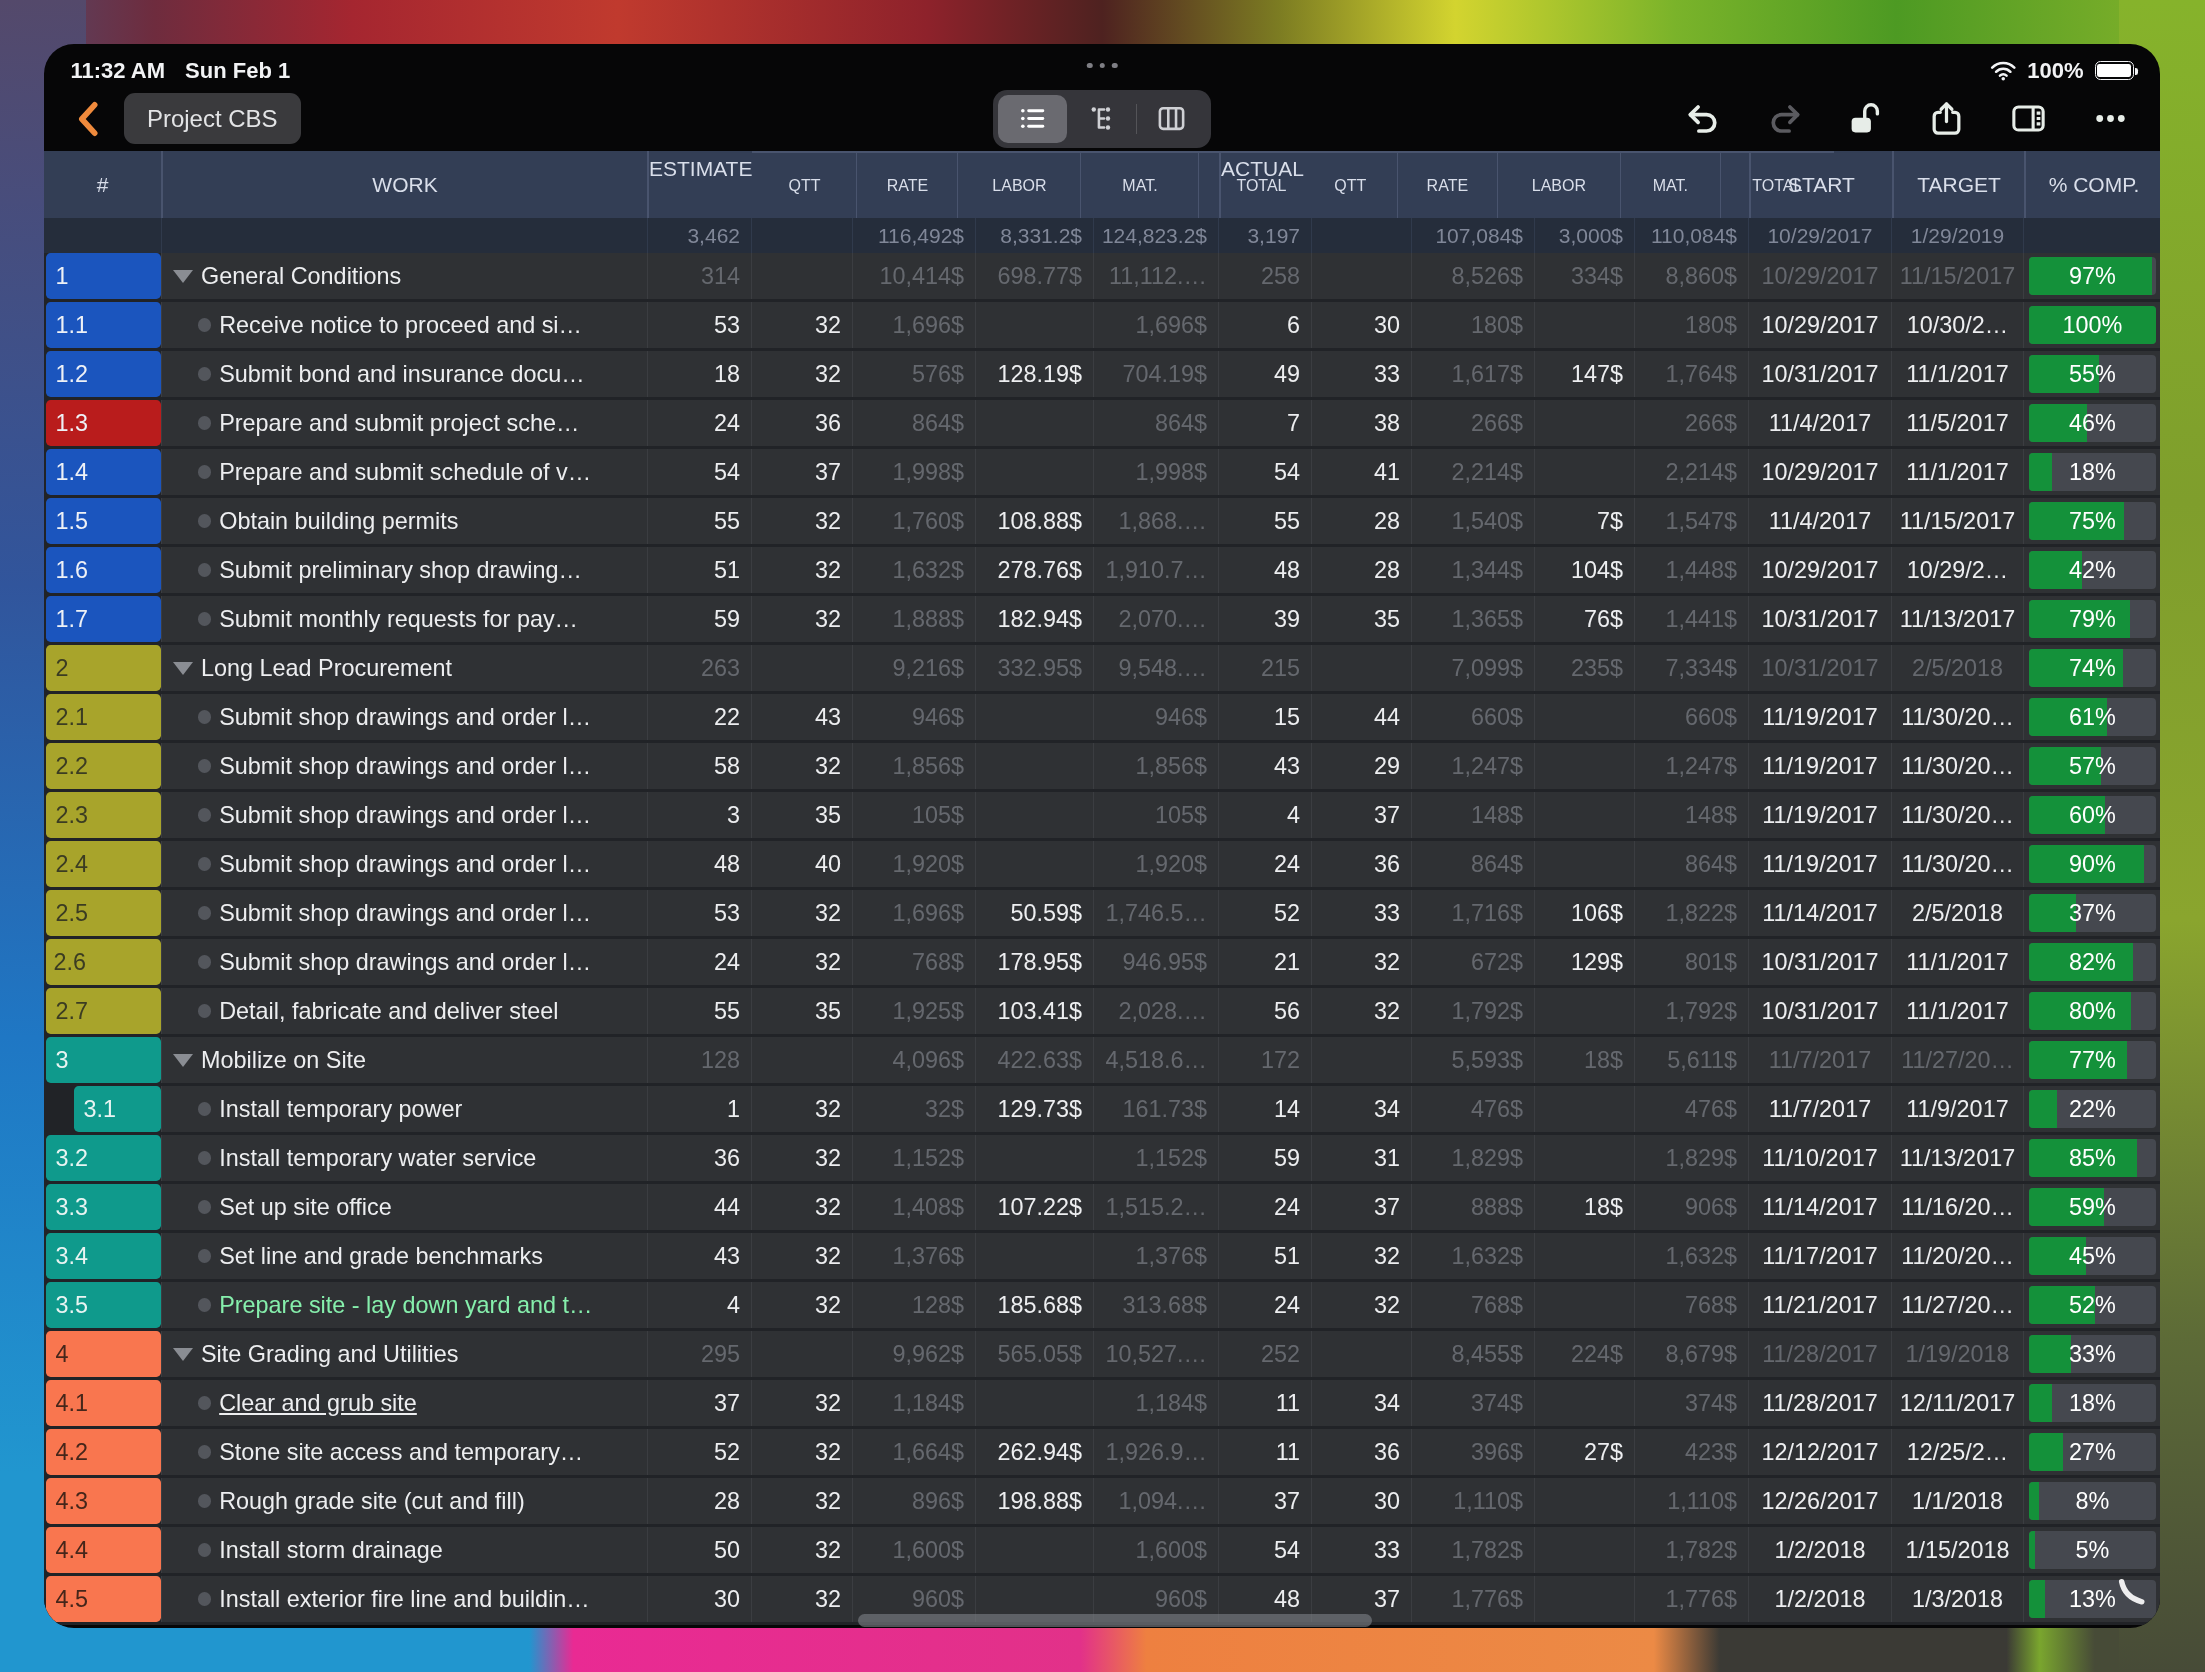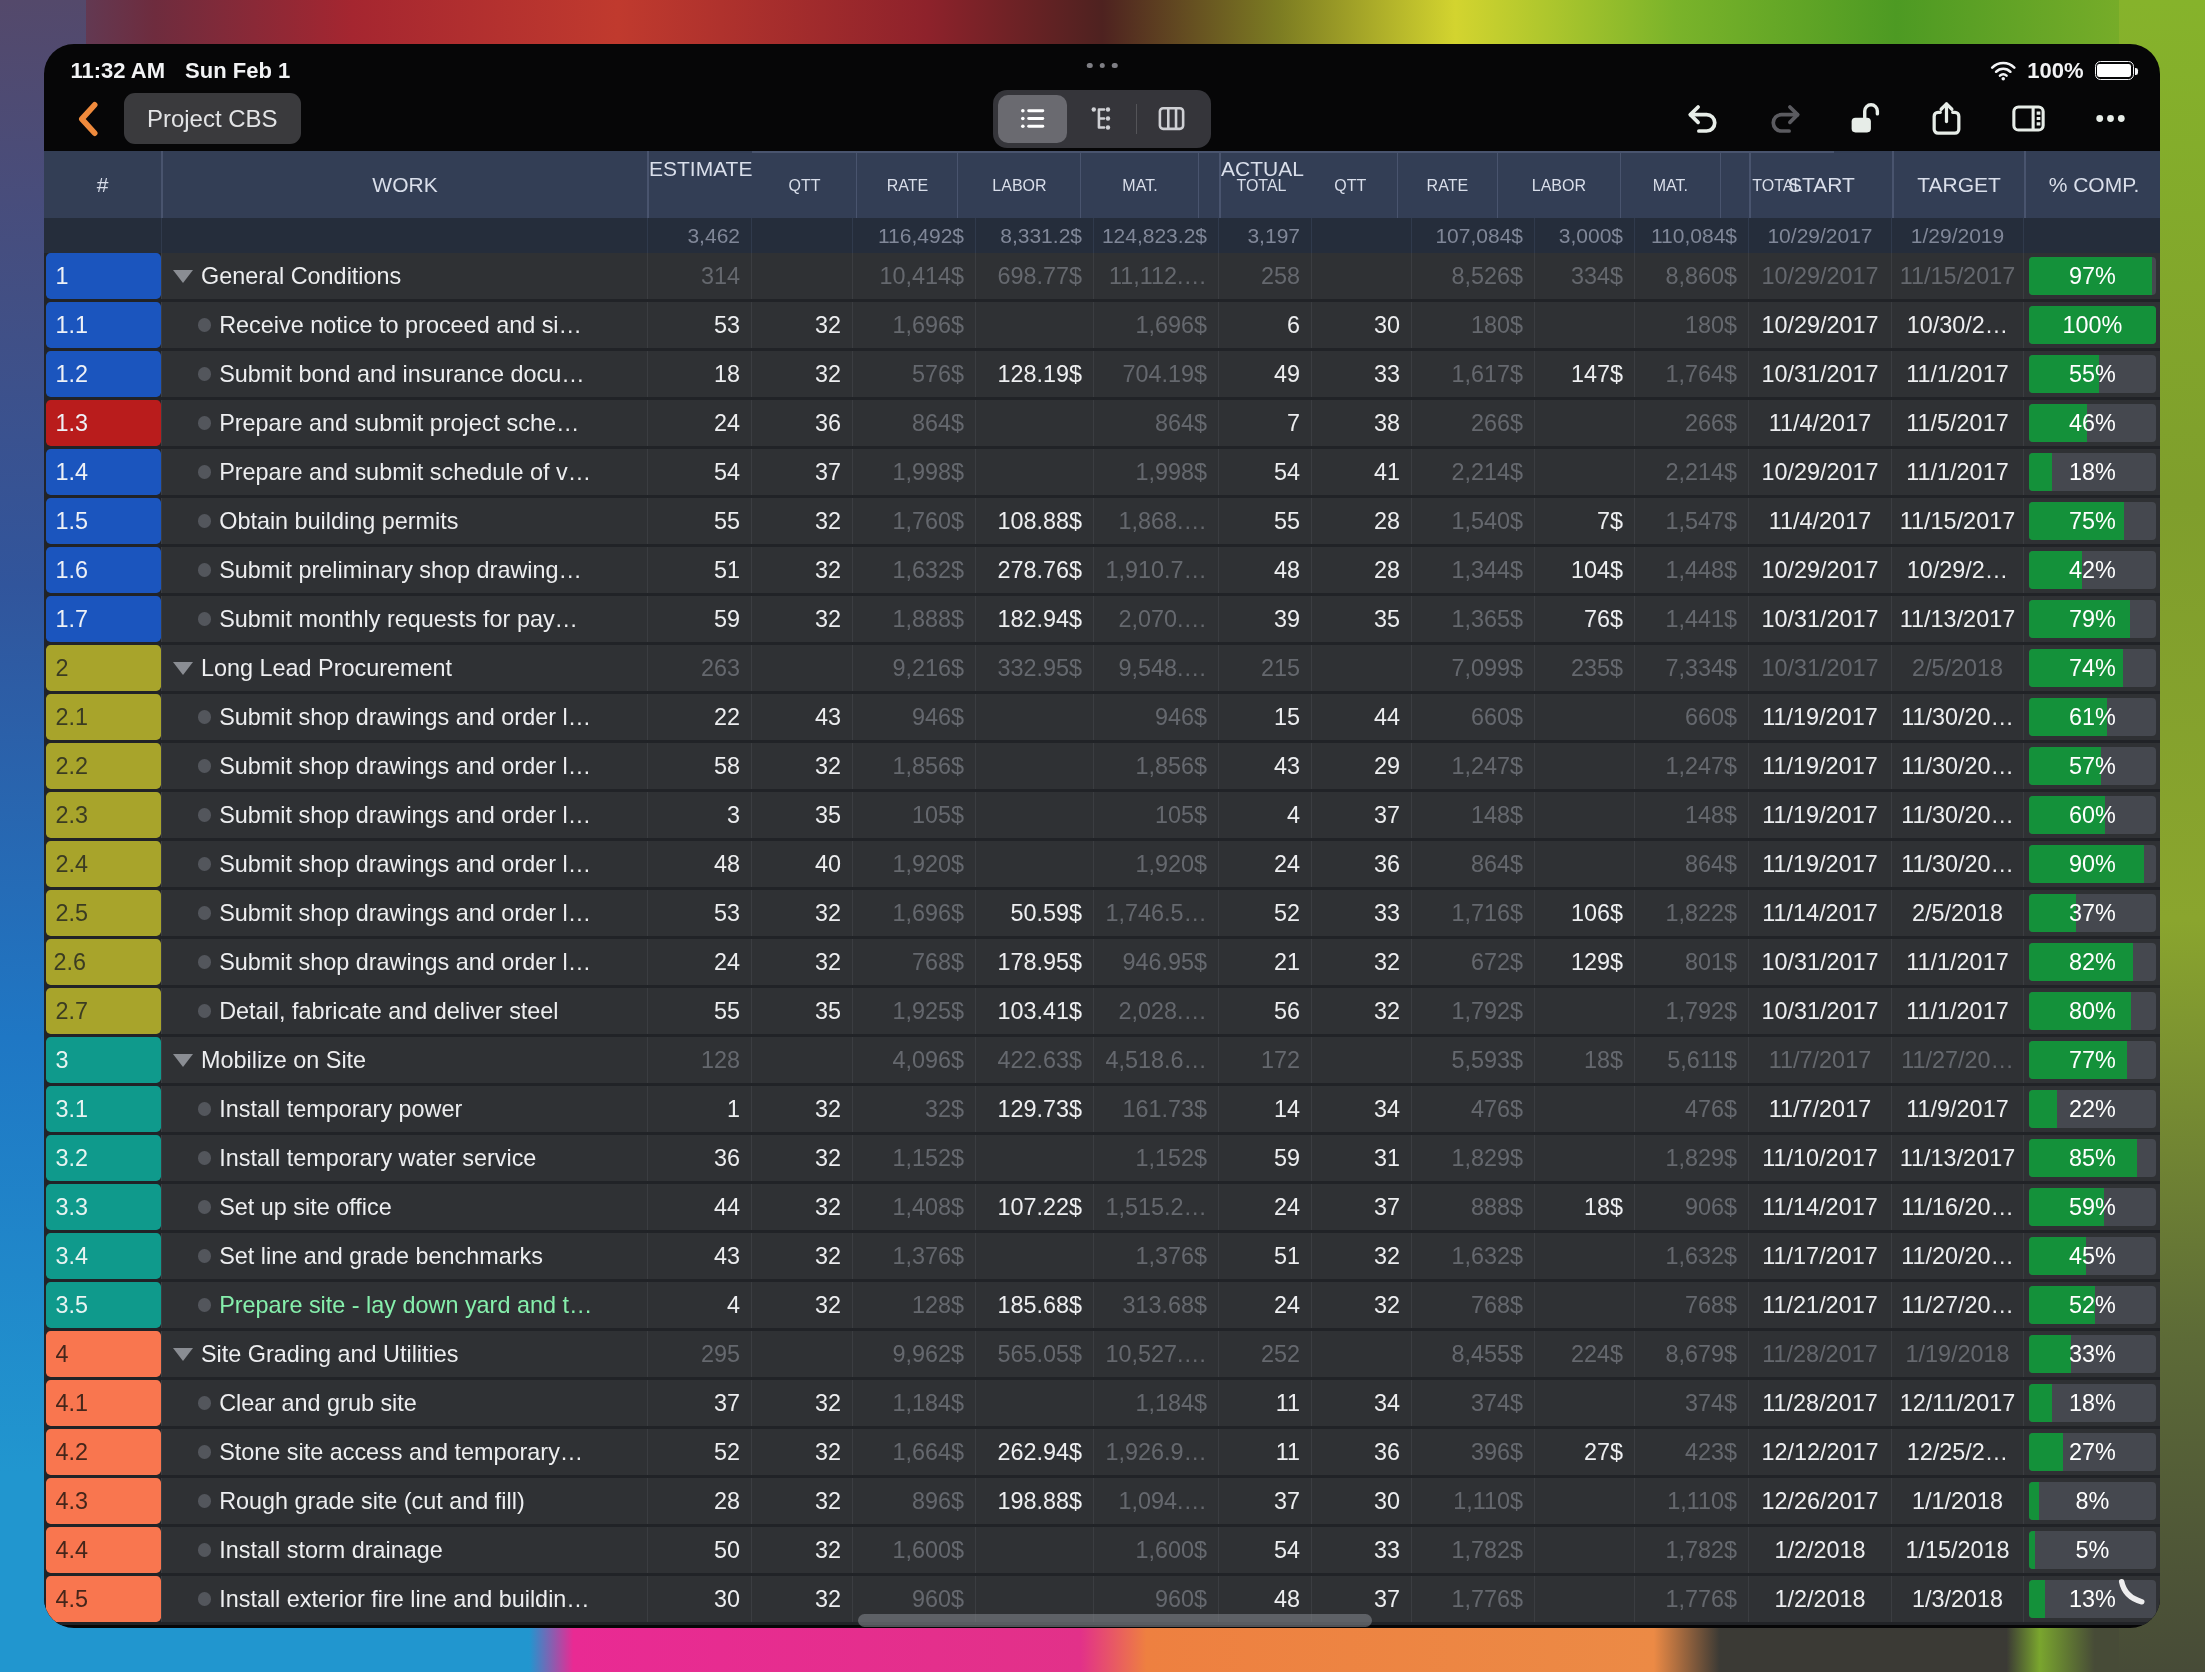--- a/index.html
+++ b/index.html
@@ -703,21 +703,21 @@
           <div class="cell ctr dim">11/27/20…</div>
           <div class="cell ctr comp-cell">
             <div class="bar">
               <div class="fill" style="width: 77%;"></div>
               <span>77%</span>
             </div>
           </div>
         </div>
         <div class="gridrow row">
           <div class="cell numcol first">
-            <div class="chip" style="background: rgb(15, 154, 140); color: rgb(233, 244, 242);">3.1</div>
+            <div class="chip" style="background: rgb(15, 154, 140); color: rgb(233, 244, 242); margin-left: 28px;">3.1</div>
           </div>
           <div class="cell work">
             <div class="bullet"></div>
             <div style="color: rgb(237, 238, 240);">Install temporary power</div>
           </div>
           <div class="cell">1</div>
           <div class="cell">32</div>
           <div class="cell dim">32$</div>
           <div class="cell">129.73$</div>
           <div class="cell dim">161.73$</div>
@@ -869,21 +869,21 @@
               <span>33%</span>
             </div>
           </div>
         </div>
         <div class="gridrow row">
           <div class="cell numcol first">
             <div class="chip" style="background: rgb(249, 118, 79); color: rgb(69, 38, 26);">4.1</div>
           </div>
           <div class="cell work">
             <div class="bullet"></div>
-            <div style="color: rgb(237, 238, 240);">Clear and grub site</div>
+            <div style="color: rgb(237, 238, 240); text-decoration: underline;">Clear and grub site</div>
           </div>
           <div class="cell">37</div>
           <div class="cell">32</div>
           <div class="cell dim">1,184$</div>
           <div class="cell"></div>
           <div class="cell dim">1,184$</div>
           <div class="cell">11</div>
           <div class="cell">34</div>
           <div class="cell dim">374$</div>
           <div class="cell"></div>

